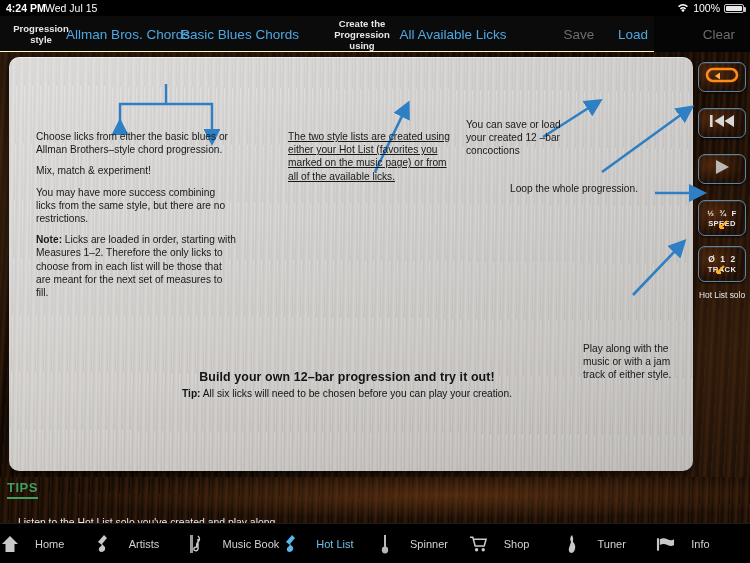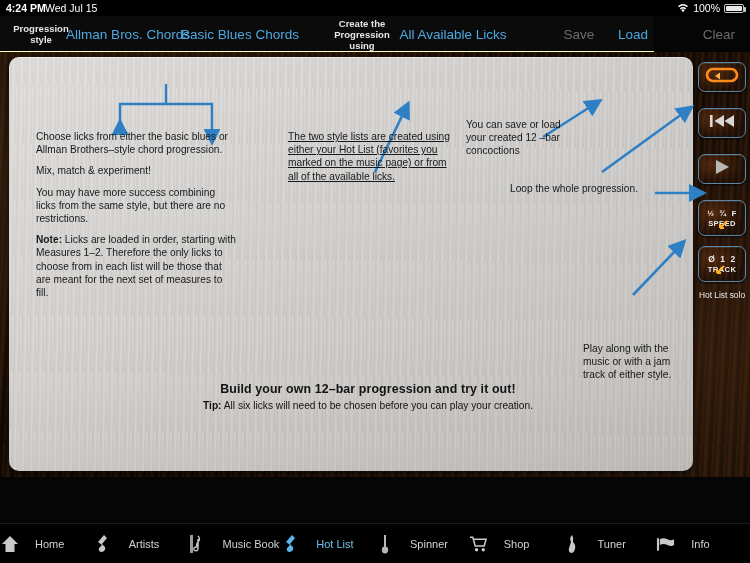--- a/index.html
+++ b/index.html
@@ -218,21 +218,21 @@
       <p>The two style lists are created using either your Hot List (favorites you marked on the music page) or from all of the available licks.</p>
     </div>
 
     <div class="txt" style="left:466px; top:66px; width:108px;">You can save or load your created 12 –bar concoctions</div>
 
     <div class="txt" style="left:510px; top:130px; width:160px;">Loop the whole progression.</div>
 
 
     <div class="txt" style="left:583px; top:290px; width:96px;">Play along with the music or with a jam track of either style.</div>
 
-    <div class="cta" style="left:133px; top:318px; width:470px;margin-top:12px;">
+    <div class="cta" style="left:112px; top:318px; width:470px;">
       <div class="cta-h">Build your own 12–bar progression and try it out!</div>
       <div class="cta-s"><b>Tip:</b><span> All six licks will need to be chosen before you can play your creation.</span></div>
     </div>
   </div>
 
   <div class="rail">
 
     <div class="btn" style="top:10px;">
       <span>
         <svg width="34" height="16" viewBox="0 0 34 16">
@@ -284,20 +284,24 @@
               <path d="M10 1 L3 8 M3 8 L7 8 M3 8 L3 4" stroke="#ffb020" stroke-width="2" fill="none"></path>
             </svg>
         </span>
       </span>
       <span class="lbl-sm">TRACK</span>
     </div>
 
     <div class="rail-cap" style="top:238px;">Hot List solo</div>
   </div>
 
+  <div class="tips-strip">
+    <span class="tips-badge">TIPS</span>
+    <span class="tips-text">Listen to the Hot List solo you've created and play along.</span>
+  </div>
 
   <div class="tabbar">
 
     <div class="tab">
       <span class="ic">
         <svg width="18" height="18" viewBox="0 0 18 18">
             <path d="M9 1 L17 9 L13.5 9 L13.5 17 L4.5 17 L4.5 9 L1 9 Z" fill="#c9c9cb"></path>
           </svg>
       </span>
       <span class="tl">Home</span>

